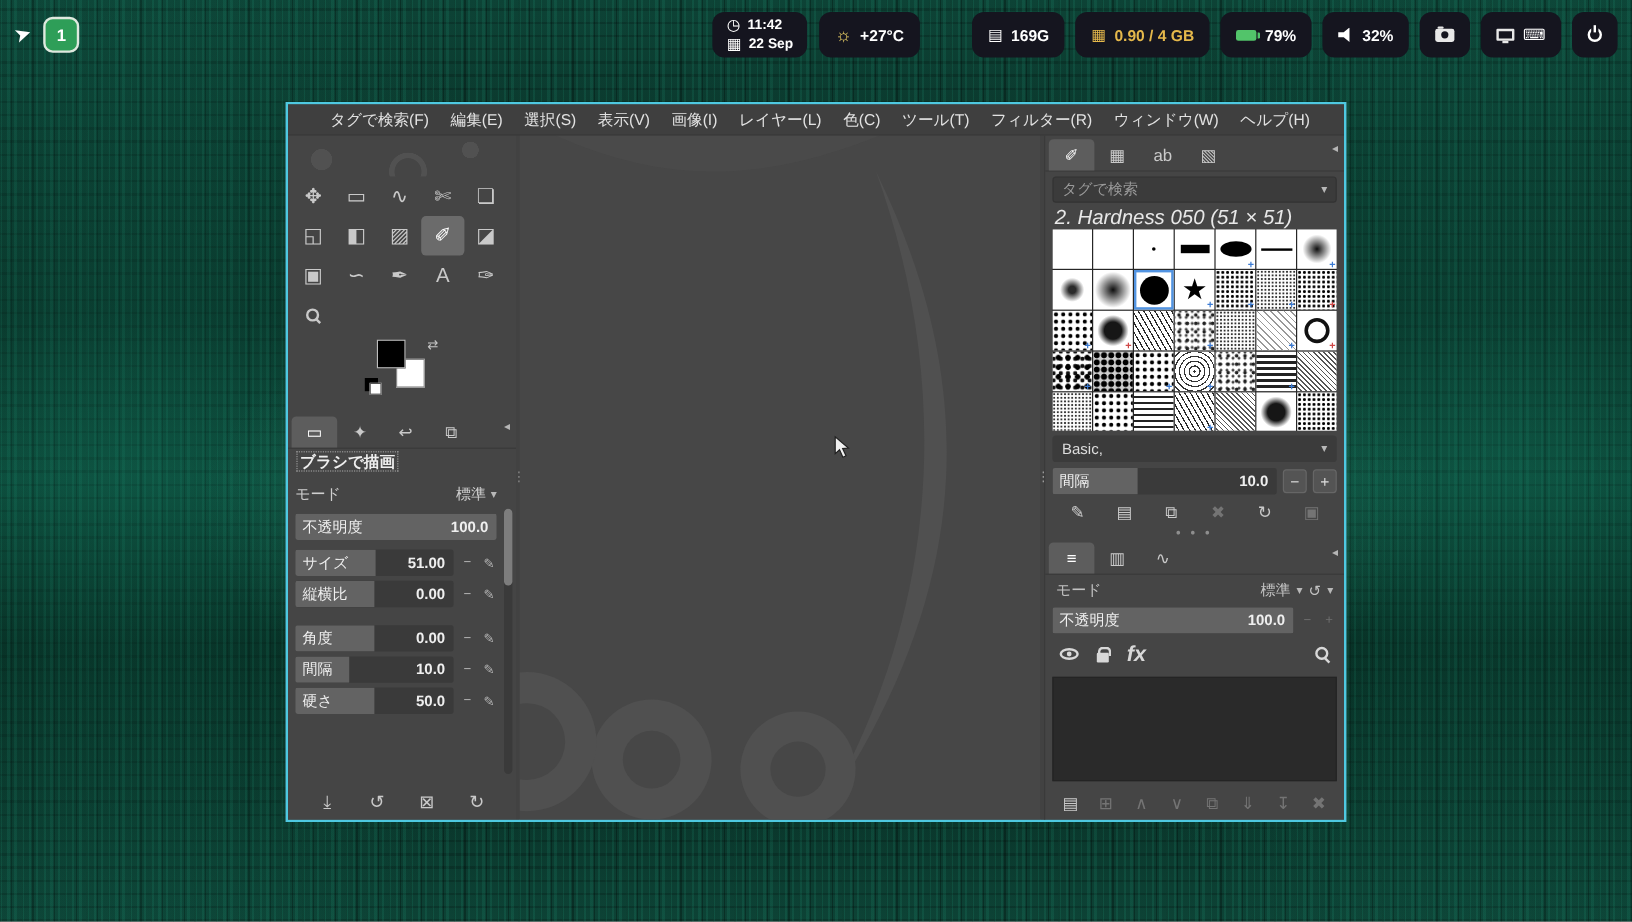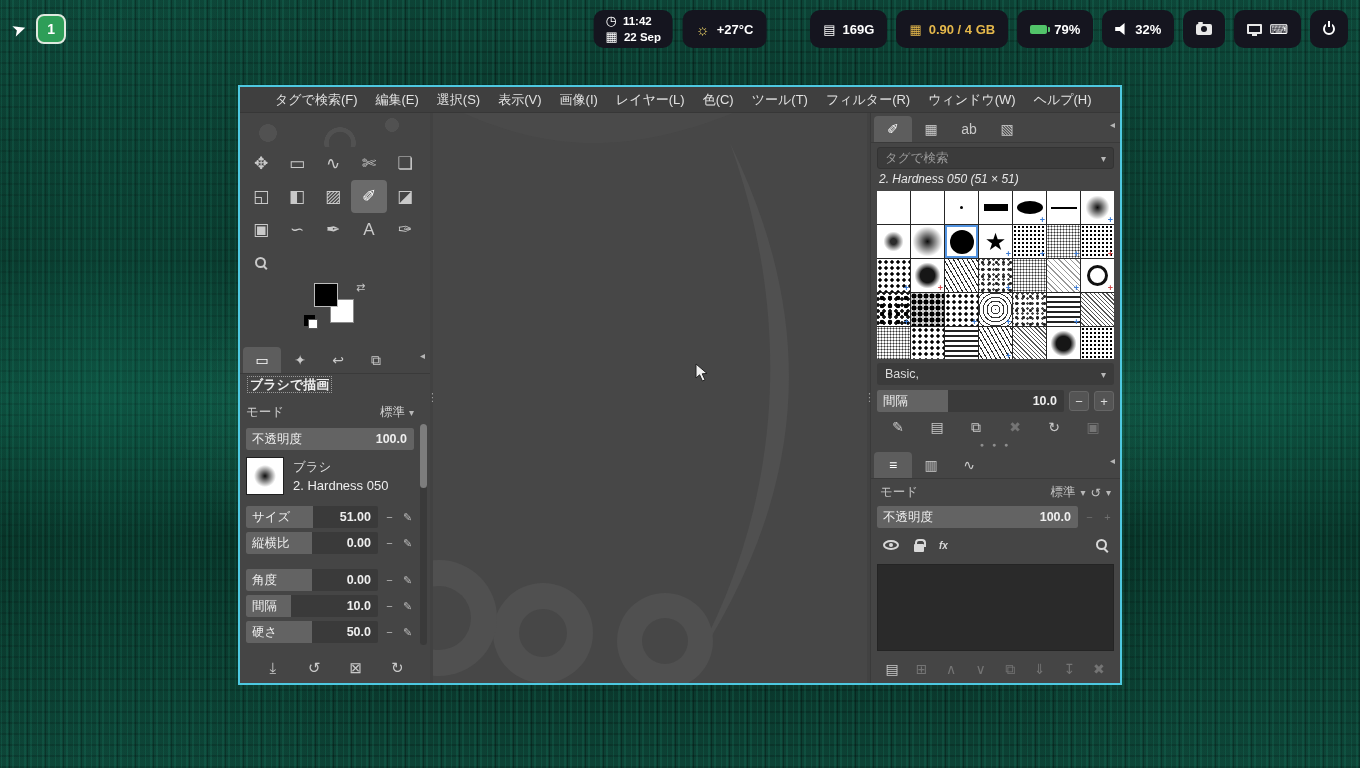--- a/index.html
+++ b/index.html
@@ -124,21 +124,21 @@
   .vsplit .grip { position:absolute; top:278px; left:-3px; color:#9a9a9a; font-size:11px; }
   .canvas { flex:1; min-width:0; background:#474747; position:relative; overflow:hidden; }
   .canvas svg.wilber { position:absolute; left:0; top:0; }
   .cursor { position:absolute; left:262px; top:250px; }
 
   
   .rightpanel { width:250px; flex:none; background:#454545; display:flex; flex-direction:column; border-left:1px solid #3a3a3a; }
   .search-row { margin:4px 6px 2px; height:22px; flex:none; background:#3b3b3b; border:1px solid #333;
     border-radius:3px; display:flex; align-items:center; padding:0 7px; color:#9a9a9a; font-size:12.5px; }
   .search-row .caret { margin-left:auto; }
-  .brush-title { height:20px; flex:none; font-style:italic; color:#e8e8e8; font-size:12px; padding:1px 8px; }
+  .brush-title { height:20px; flex:none; font-style:italic; color:#e8e8e8; font-size:17px; padding:1px 8px; }
   .brush-grid { margin:0 6px; flex:none; background:#262626; display:grid;
     grid-template-columns:repeat(7,1fr); grid-auto-rows:33px; gap:1px; height:168px; overflow:hidden; }
   .bcell { background-color:#fff; position:relative; display:flex; align-items:center; justify-content:center; overflow:hidden; cursor:default; }
   .bcell.sel { outline:2px solid #5294e2; outline-offset:-2px; z-index:1; }
   .mark { position:absolute; right:1px; bottom:-1px; font-size:9px; font-weight:bold; line-height:1; }
   .mark.blue { color:#3b7bd4; } .mark.red { color:#d04848; }
   .k-dot::after { content:""; width:3px; height:3px; background:#000; border-radius:50%; }
   .k-bar::after { content:""; width:24px; height:7px; background:#000; }
   .k-ellipse::after { content:""; width:26px; height:13px; background:#000; border-radius:50%; }
   .k-hline::after { content:""; width:26px; height:2px; background:#000; }
@@ -173,21 +173,21 @@
     padding:2px 16px 0; color:#c9c9c9; font-size:14px; }
   .act { width:22px; text-align:center; cursor:default; }
   .act.dim { color:#747474; }
   .pane-dots { height:9px; flex:none; display:flex; align-items:center; justify-content:center;
     color:#8e8e8e; font-size:7px; letter-spacing:3px; }
 
   .mode-row2 { height:27px; flex:none; display:flex; align-items:center; gap:5px; padding:0 9px; color:#c2c2c2; font-size:12.5px; }
   .mode-row2 .fill-space { flex:1; }
   .opacity-row { margin:0 6px; flex:none; display:flex; align-items:center; gap:5px; }
   .locks-row { height:34px; flex:none; display:flex; align-items:center; gap:15px; padding:0 12px; }
-  .locks-row .fx { color:#d8d8d8; font-style:italic; font-size:10px; font-weight:bold; }
+  .locks-row .fx { color:#d8d8d8; font-style:italic; font-size:18px; font-weight:bold; }
   .locks-row .spacer { flex:1; }
   .layers-list { flex:1; min-height:40px; margin:2px 6px 4px; background:#2a2a2a; border:1px solid #242424; }
   .action-row.layers { padding:0 10px; }
 </style>
 </head>
 <body>
 
 <div class="desktop">
 
   <div class="statusbar">
@@ -310,27 +310,20 @@
           </div>
 
           <div class="spin-row">
             <div class="spin">
               <div class="fill" id="opacity-fill-1" style="width: 100%;"></div>
               <span class="lbl">不透明度</span>
               <span class="val">100.0</span>
             </div>
           </div>
 
-          <div class="brush-row">
-            <div class="brush-thumb"></div>
-            <div class="brush-meta">
-              <span>ブラシ</span>
-              <span class="bname">2. Hardness 050</span>
-            </div>
-          </div>
 
           <div id="sliders">
               <div class="spin-row" style="margin-top: 4px;">
                 <div class="spin">
                   <div class="fill" style="width: 51%;"></div>
                   <span class="lbl">サイズ</span>
                   <span class="val">51.00</span>
                 </div>
                 <span class="mini-btn">−</span>
                 <span class="mini-btn">✎</span>

